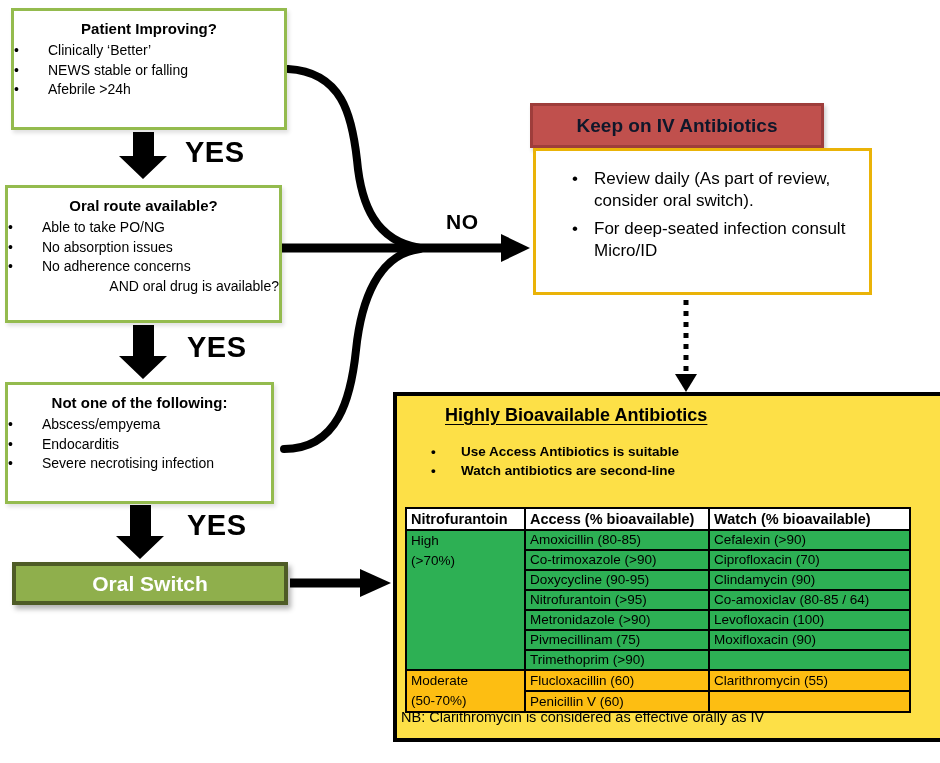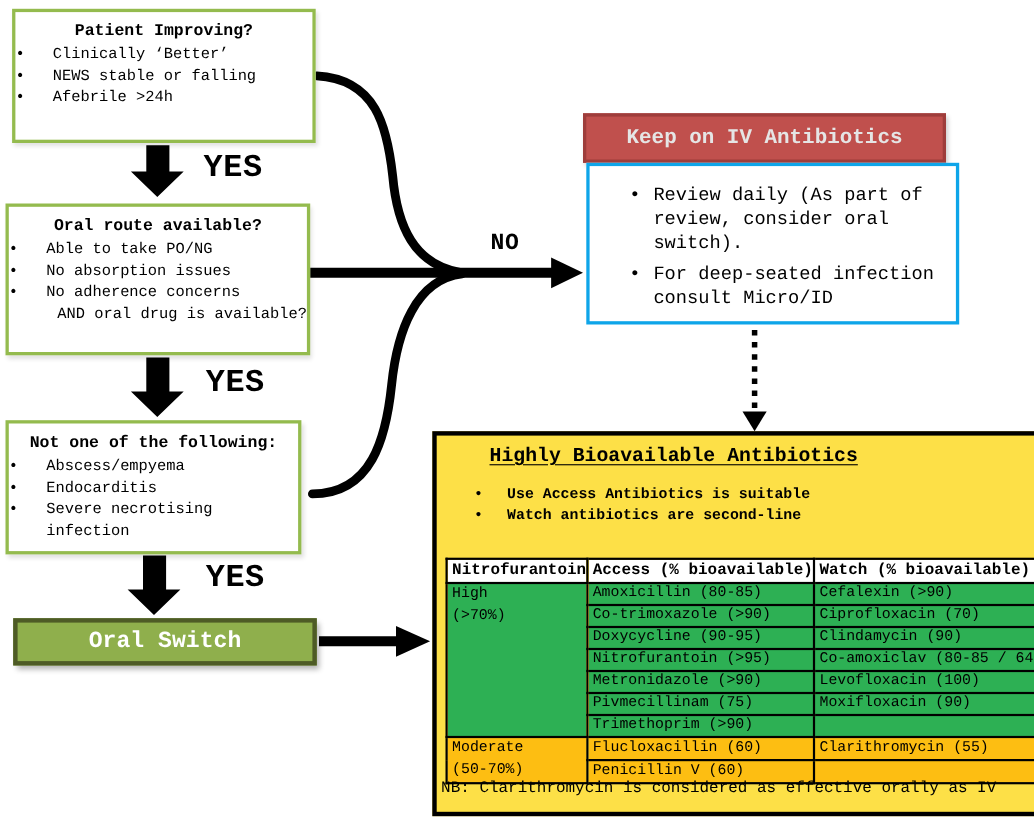--- a/index.html
+++ b/index.html
@@ -2,21 +2,21 @@
 <html><head>
 <meta charset="utf-8">
 <style>
   * { box-sizing: border-box; margin: 0; padding: 0; }
   html,body { background:#fff; }
   .canvas {
     position: relative;
     width: 940px;
     height: 763px;
     background: #fff;
-    font-family: Liberation Mono, monospace;
+    font-family: Liberation Sans, sans-serif;
     color: #000;
     overflow: hidden;
   }
   svg.overlay {
     position: absolute; left: 0; top: 0; width: 940px; height: 763px;
     pointer-events: none;
   }
 
   
   .gbox {
@@ -51,35 +51,35 @@
     font-weight: bold;
     font-size: 21px;
     text-align: center;
     line-height: 35px;
     box-shadow: 3px 4px 5px rgba(0,0,0,0.3);
   }
 
   
   .iv-header {
     position: absolute;
-    left: 530px; top: 103px; width: 330px; height: 45px;
+    left: 530px; top: 103px; width: 294px; height: 45px;
     background: #C0504D;
     border: 3px solid #9E3D3B;
-    color: #e5e5e5;
+    color: #0f172a;
     font-weight: bold;
     font-size: 19px;
     text-align: center;
     line-height: 39px;
     box-shadow: 2px 3px 4px rgba(0,0,0,0.2);
   }
   .iv-body {
     position: absolute;
     left: 533px; top: 148px; width: 339px; height: 147px;
     background: #fff;
-    border: 3px solid #0ea5e9;
+    border: 3px solid #eab308;
   }
   .iv-body ul { list-style: none; margin-top: 17px; padding-left: 36px; font-size: 17px; }
   .iv-body li { display: flex; line-height: 21.5px; }
   .iv-body .bdot { width: 22px; }
   .iv-body li + li { margin-top: 7px; }
 
   
   .panel {
     position: absolute;
     left: 393px; top: 392px; width: 578px; height: 350px;

